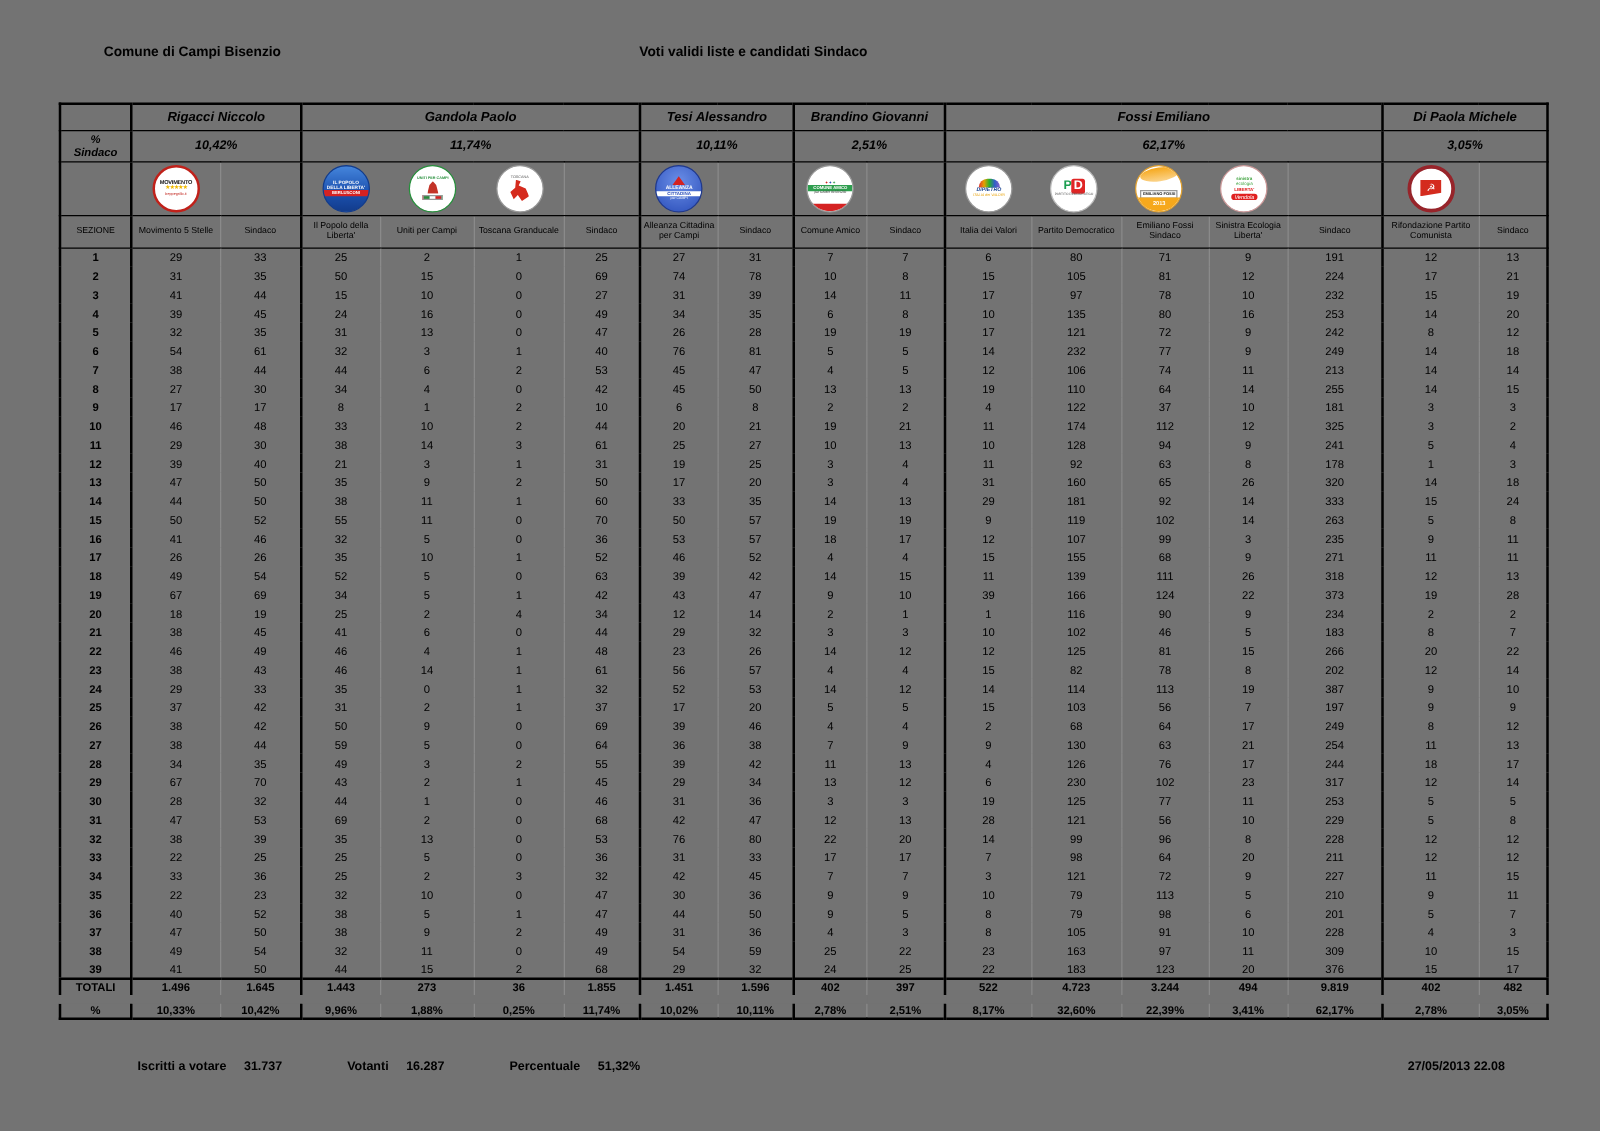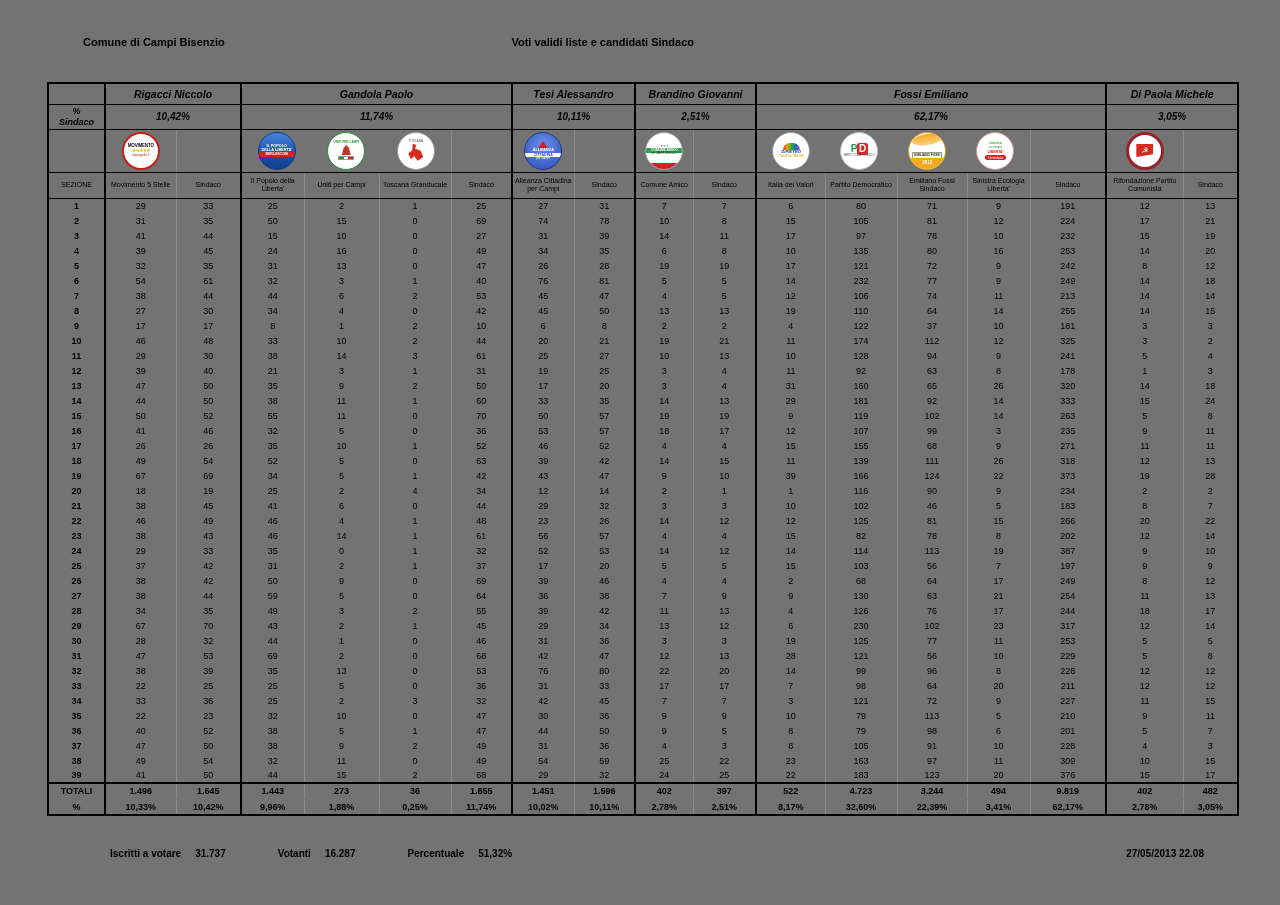--- a/index.html
+++ b/index.html
@@ -23,21 +23,21 @@
   tr.colhead-row{ height:26px; }
   tbody tr { height:15px; }
   tr.totali-row { height:16px; }
   tr.pctfinal-row { height:16px; }
 
   td.cand { font-weight:bold; font-style:italic; font-size:10.5px; }
   td.rowlab { font-weight:bold; font-style:italic; font-size:9px; white-space:pre-line; line-height:1.15; }
   td.hval { font-weight:bold; font-style:italic; font-size:10px; }
   td.colhead { font-size:7px; line-height:1.2; padding:1px; }
   td.sez { font-weight:bold; }
-  tr.totali-row td { border-top:2px solid #000; border-bottom:1px solid #737373; font-weight:bold; }
+  tr.totali-row td { border-top:2px solid #000; border-bottom:7px solid #737373; font-weight:bold; }
   tr.pctfinal-row td { font-weight:bold; }
 
   
   .logocell { vertical-align:middle; }
   .logoflex { display:flex; justify-content:space-around; align-items:center; width:100%; }
   .logo { width:38px; height:38px; border-radius:50%; box-sizing:border-box; display:flex; flex-direction:column; align-items:center; justify-content:center; text-align:center; line-height:1.15; overflow:hidden; margin:0 auto; flex:0 0 auto; position:relative; background:#fff; }
   .glyph { font-family:"DejaVu Sans", sans-serif; }
 
   .logo-m5s { border:2px solid #c0211a; }
   .m5s-t { font-size:4.5px; font-weight:bold; color:#111; letter-spacing:-0.2px;}

